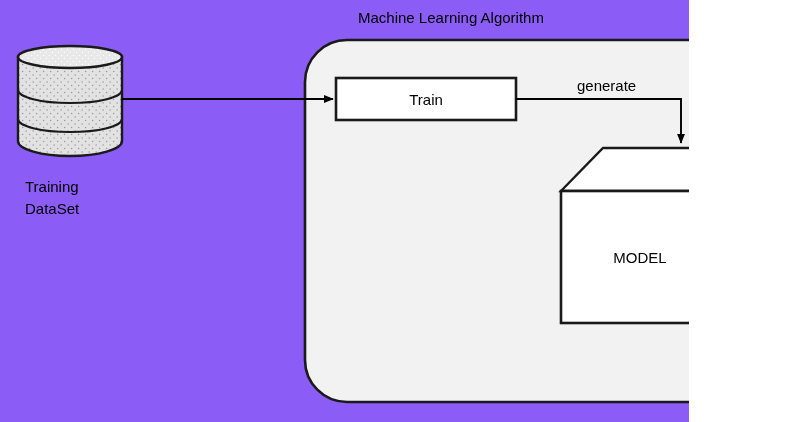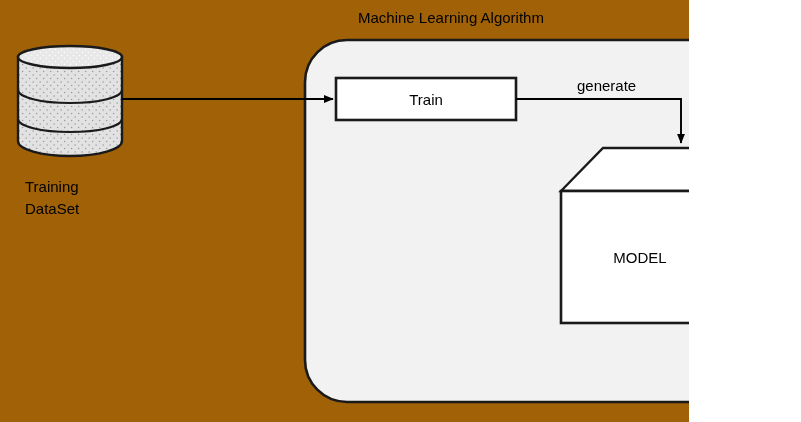--- a/index.html
+++ b/index.html
@@ -7,21 +7,21 @@
     padding: 0;
     background: #ffffff;
   }
   body {
     font-family: "Liberation Sans", sans-serif;
   }
   #diagram-root {
     position: relative;
     width: 689px;
     height: 422px;
-    background: #a16207;
+    background: #8b5cf6;
     overflow: hidden;
   }
   #diagram-svg {
     position: absolute;
     left: 0;
     top: 0;
     width: 801px;
     height: 422px;
     display: block;
   }

